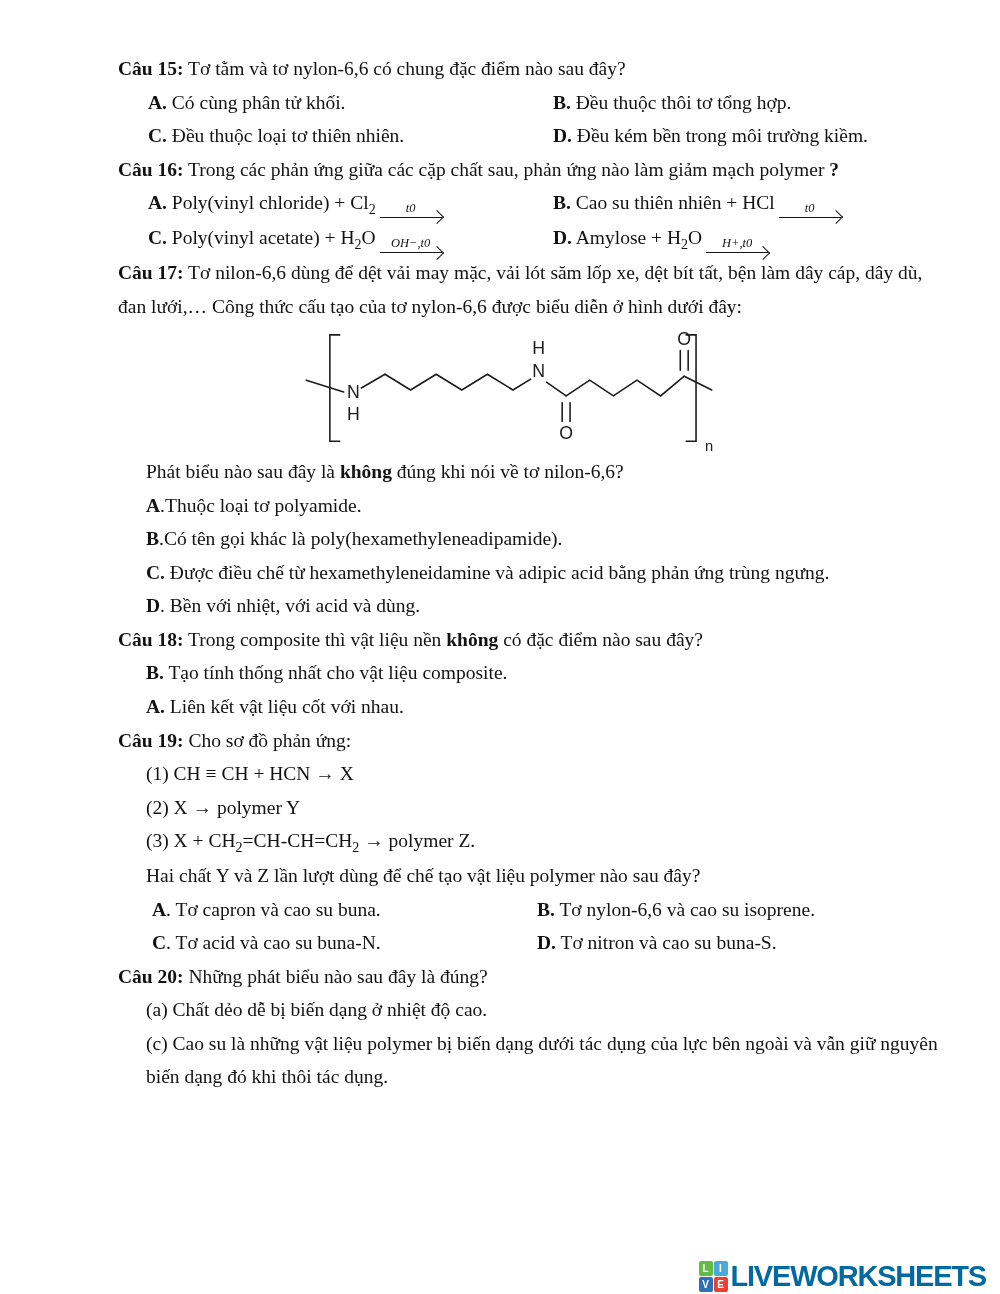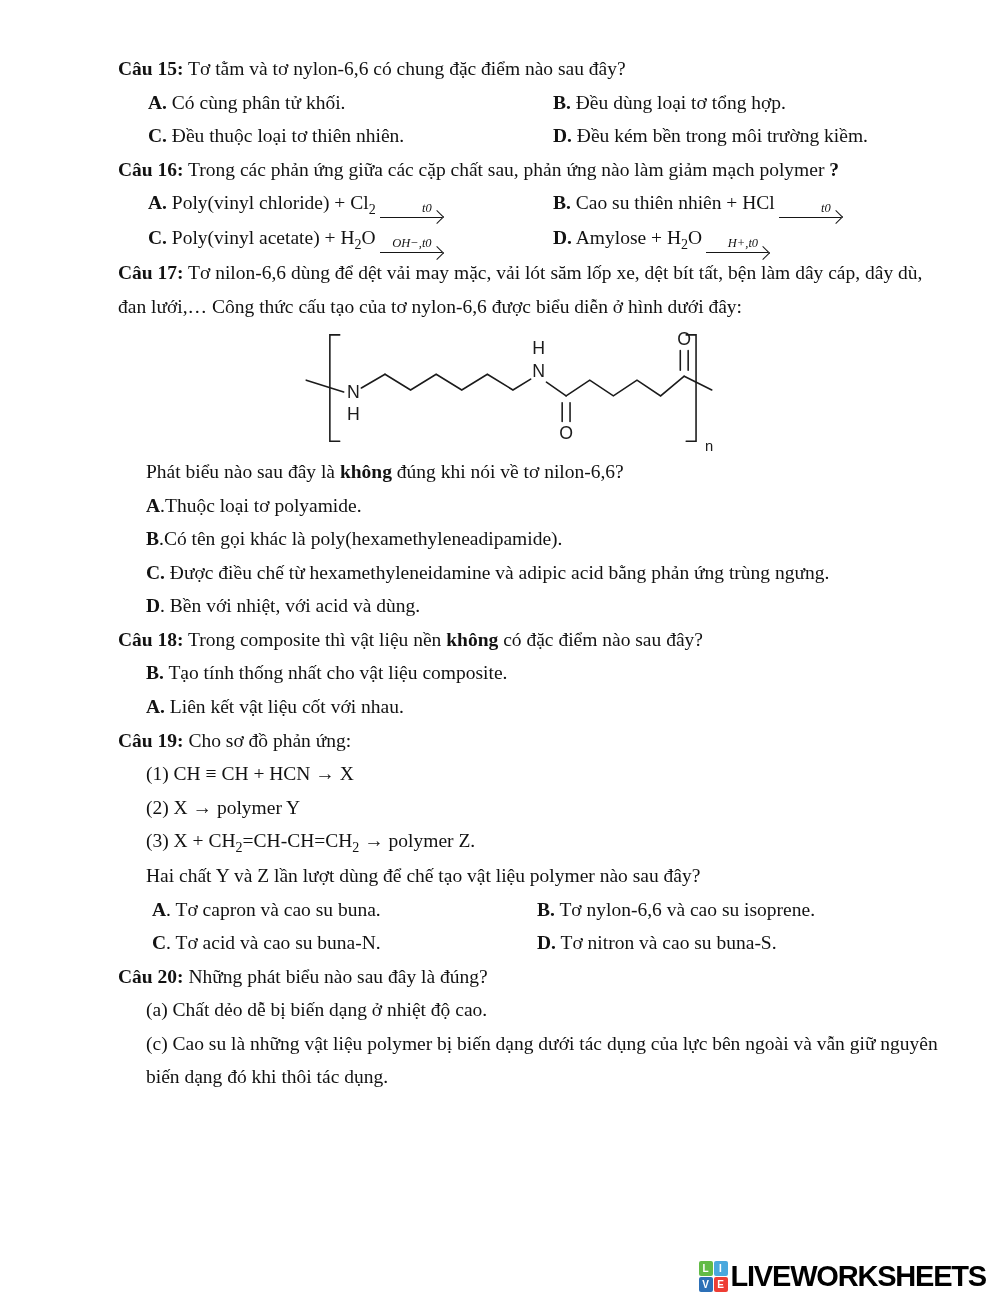--- a/index.html
+++ b/index.html
@@ -10,21 +10,21 @@
   }
   .doc{padding:52px 62px 0 118px;line-height:1.72;}
   .line{margin:0;}
   .sg-b{font-weight:bold;}
   sub{font-size:0.72em;}
   .indent{padding-left:28px;}
   .opts{display:grid;grid-template-columns:405px 1fr;padding-left:30px;}
   .opts.narrow{grid-template-columns:385px 1fr;padding-left:34px;}
   
   .rxn{display:inline-block;vertical-align:-3px;margin:0 4px;}
-  .cond{display:block;font-style:italic;font-size:12.5px;line-height:1.25;text-align:right;padding:0 10px;white-space:nowrap;}
+  .cond{display:block;font-style:italic;font-size:12.5px;line-height:1.25;text-align:center;padding:0 10px;white-space:nowrap;}
   .shaft{display:block;position:relative;height:0;border-top:1.5px solid #161616;min-width:62px;}
   .ahead{position:absolute;right:0;top:-5.3px;width:9px;height:9px;
          border-top:1.5px solid #161616;border-right:1.5px solid #161616;
          transform:rotate(45deg);transform-origin:center;}
   
   .structure{margin:4px 0 2px 180px;width:424px;}
   .structure svg{display:block;}
   .structure text{font-family:"Liberation Sans","DejaVu Sans",sans-serif;fill:#1b1b1b;}
   
   .footer-logo{position:absolute;right:14px;bottom:2px;display:flex;align-items:center;gap:3px;}
@@ -35,21 +35,21 @@
            letter-spacing:-1.2px;line-height:1;}
 </style>
 </head>
 <body>
 
 <div class="doc">
 
   <p class="line"><span class="sg-b">Câu 15:</span><span> Tơ tằm và tơ nylon-6,6 có chung đặc điểm nào sau đây?</span></p>
   <div class="opts">
     <div class="line"><span class="sg-b">A.</span><span> Có cùng phân tử khối.</span></div>
-    <div class="line"><span class="sg-b">B.</span><span> Đều dùng loại tơ tổng hợp.</span></div>
+    <div class="line"><span class="sg-b">B.</span><span> Đều thuộc thôi tơ tổng hợp.</span></div>
     <div class="line"><span class="sg-b">C.</span><span> Đều thuộc loại tơ thiên nhiên.</span></div>
     <div class="line"><span class="sg-b">D.</span><span> Đều kém bền trong môi trường kiềm.</span></div>
   </div>
 
   <p class="line"><span class="sg-b">Câu 16:</span><span> Trong các phản ứng giữa các cặp chất sau, phản ứng nào làm giảm mạch polymer </span><span class="sg-b">?</span></p>
   <div class="opts">
     <div class="line"><span class="sg-b">A.</span><span> Poly(vinyl chloride) + Cl</span><sub>2</sub><span class="rxn"><span class="cond">t0</span><span class="shaft">
             <span class="ahead"></span>
           </span></span></div>
     <div class="line"><span class="sg-b">B.</span><span> Cao su thiên nhiên + HCl</span><span class="rxn"><span class="cond">t0</span><span class="shaft">
@@ -129,14 +129,14 @@
 
 </div>
 
 <div class="footer-logo">
   <div class="lw-tiles">
     <span class="lw-tile" style="background: rgb(98, 187, 70);">L</span>
     <span class="lw-tile" style="background: rgb(74, 168, 221);">I</span>
     <span class="lw-tile" style="background: rgb(45, 112, 183);">V</span>
     <span class="lw-tile" style="background: rgb(238, 62, 52);">E</span>
   </div>
-  <span class="lw-text" style="color: #000000;">LIVEWORKSHEETS</span>
+  <span class="lw-text" style="color: #0369a1;">LIVEWORKSHEETS</span>
 </div>
 
 </body></html>

